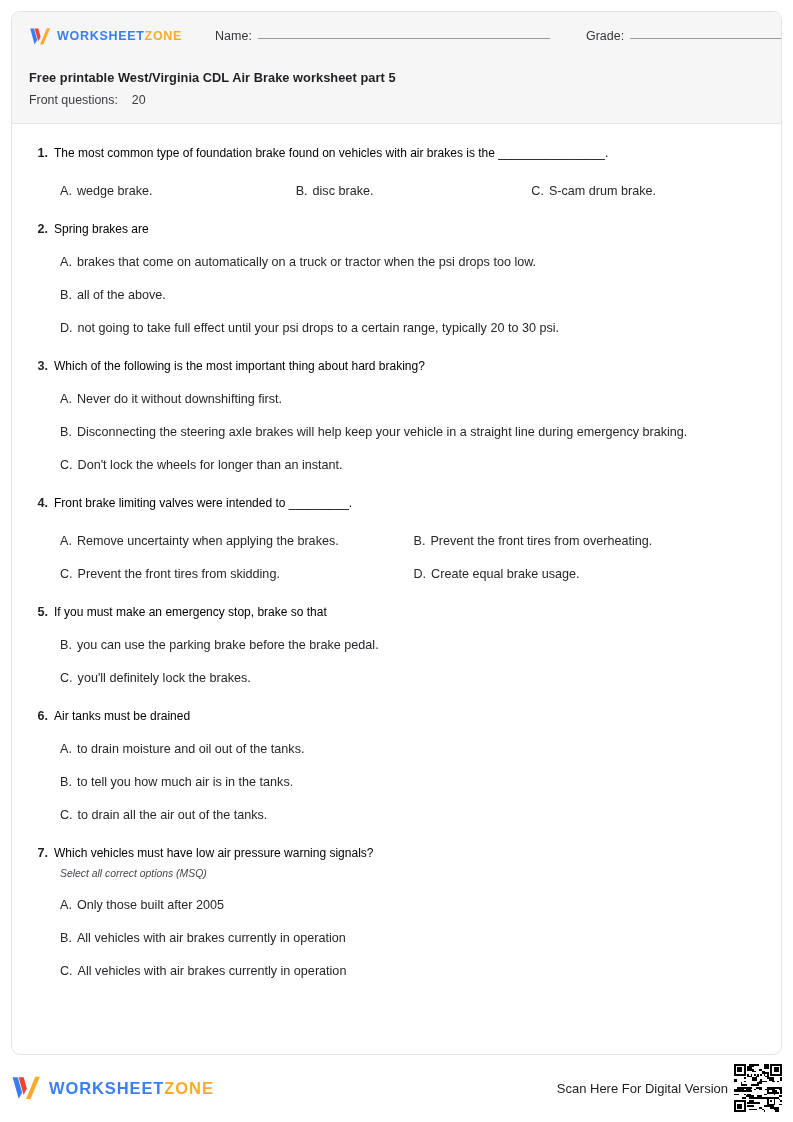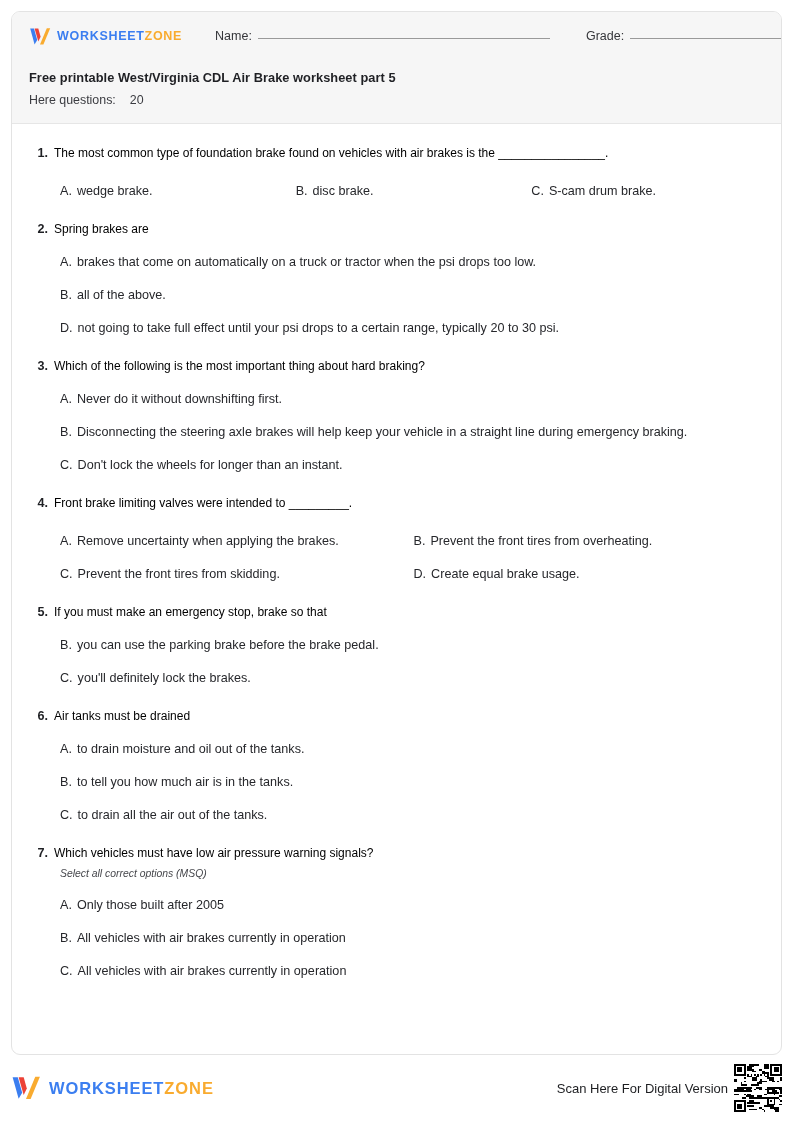--- a/index.html
+++ b/index.html
@@ -251,21 +251,21 @@
         <div class="field grade">
           <span class="field-label">Grade:</span>
           <span class="field-rule rule-grade"></span>
         </div>
 
       </div>
 
       <div class="hdr-title">Free printable West/Virginia CDL Air Brake worksheet part 5</div>
 
       <div class="hdr-meta">
-        <span>Here questions:</span><span class="count">20</span>
+        <span>Front questions:</span><span class="count">20</span>
       </div>
 
     </div>
 
     <div class="body" id="questions">
         <div class="q">
           <div class="q-num">1.</div>
           <div class="q-body">
             <div class="q-text">The most common type of foundation brake found on vehicles with air brakes is the ________________.</div>
             <div class="opts cols3">

